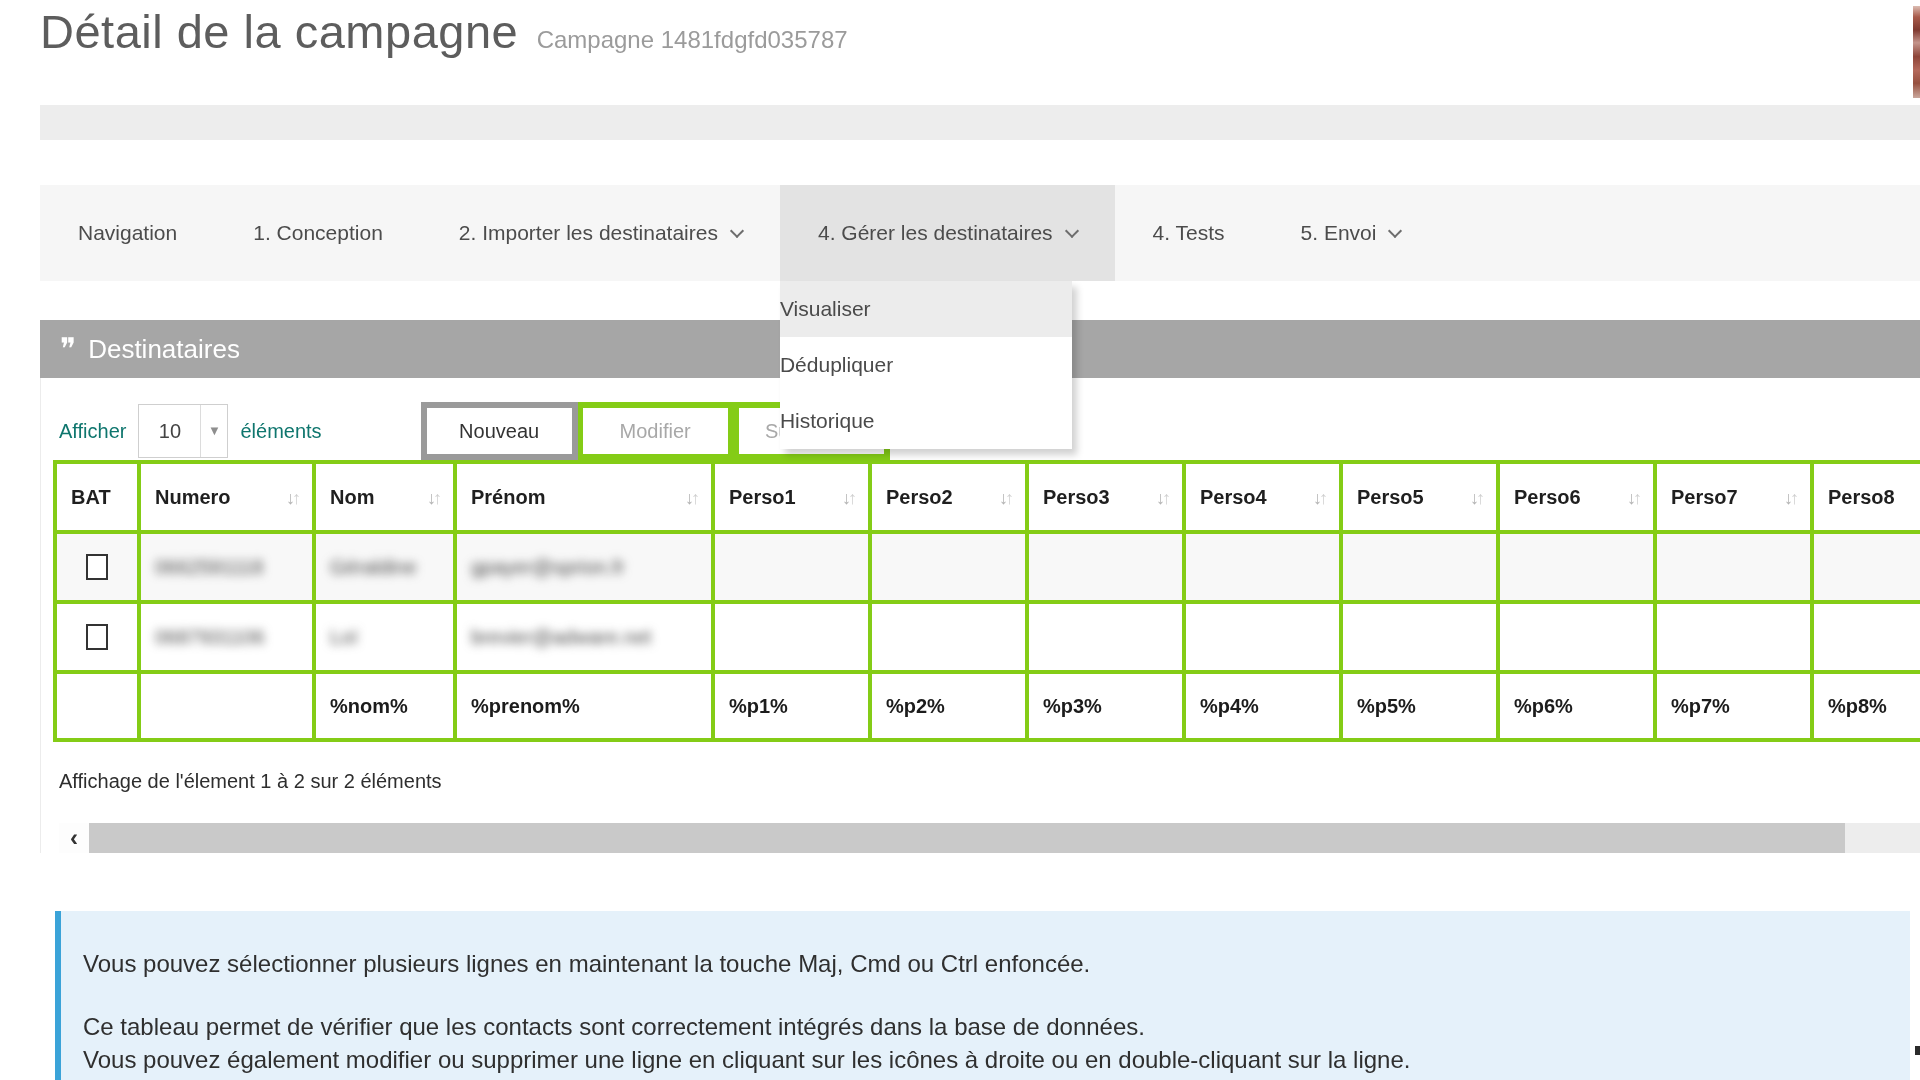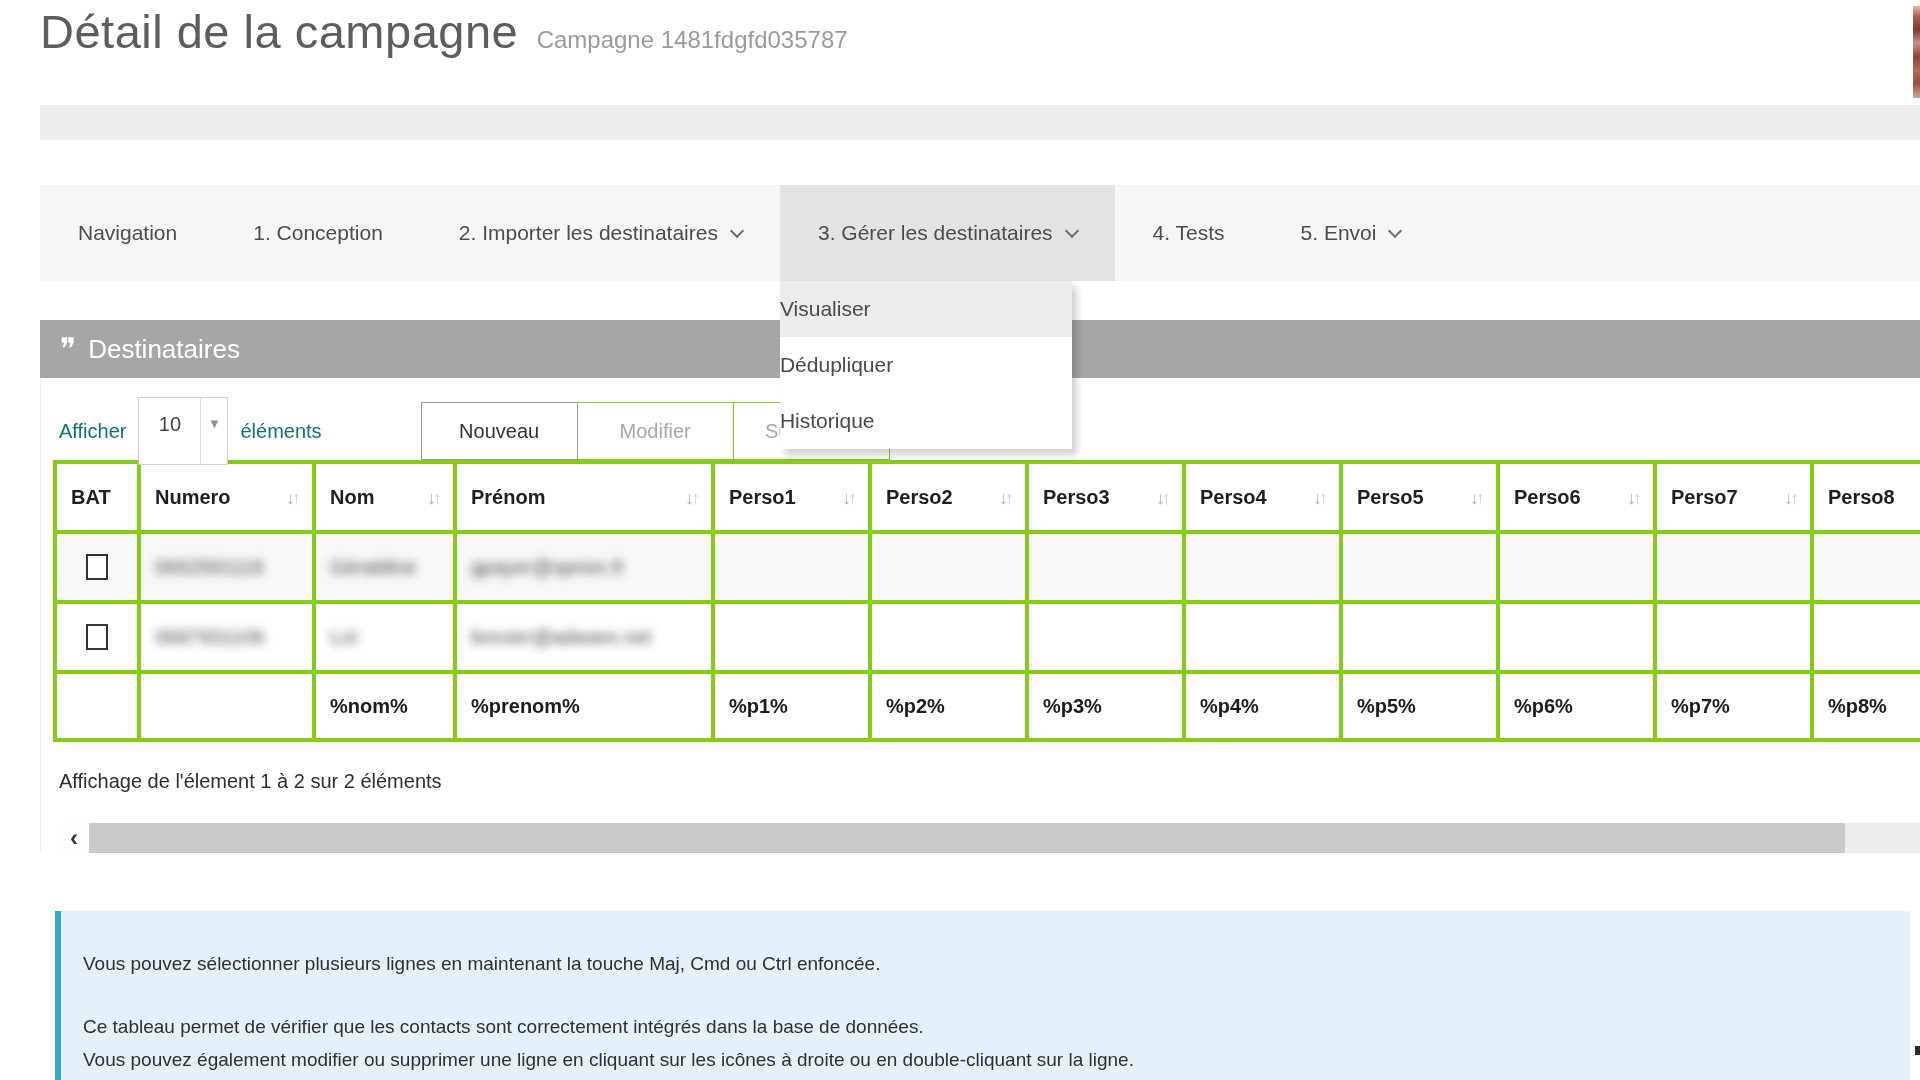--- a/index.html
+++ b/index.html
@@ -29,27 +29,27 @@
   
   .panel { position:absolute; left:40px; top:320px; width:1880px; }
   .panel-header { height:58px; background:#a6a6a6; color:#fff; display:flex; align-items:center;
                   padding-left:20px; font-size:26px; }
   .quote-icon { font-size:30px; margin-right:12px; line-height:58px; }
   .panel-body { background:#fff; border-left:1px solid #ececec; }
 
   
   .controls { display:flex; align-items:center; padding:24px 0 0 18px; height:82px; }
   .ctrl-label { font-size:20px; color:#0f766e; }
-  .size-select { display:inline-flex; width:90px; height:68px; border:1px solid #cfcfcf;
+  .size-select { display:inline-flex; width:90px; height:54px; border:1px solid #cfcfcf;
                  margin:0 12px; background:#fff; cursor:pointer; }
   .size-select .val { flex:1; text-align:center; line-height:52px; font-size:20px; color:#444; }
   .size-select .arr { width:27px; border-left:1px solid #dcdcdc; text-align:center; line-height:52px;
                       font-size:13px; color:#8e8e8e; }
   .btn-group { display:flex; margin-left:100px; }
-  .btn { min-width:157px; height:58px; background:#fff; border:1px solid #84cc16; margin-left:-1px;
+  .btn { min-width:157px; height:58px; background:#fff; border:6px solid #84cc16; margin-left:-1px;
          font-size:20px; color:#a8a8a8; font-family:inherit; cursor:pointer; }
   .btn.primary { border-color:#9a9a9a; color:#333; position:relative; z-index:2; }
 
   
   .table-wrap { margin:0 0 0 12px; width:1868px; overflow:hidden; }
   table { border-collapse:collapse; table-layout:fixed; width:1914px; background:#fff; }
   col.c-bat{width:84px} col.c-num{width:175px} col.c-nom{width:141px} col.c-pre{width:258px}
   col.c-p{width:157px}
   th, td { border:4px solid #84cc16; font-size:20px; padding:0 14px; overflow:hidden; white-space:nowrap; }
   th { height:70px; font-weight:bold; color:#1f1f1f; text-align:left; cursor:pointer; }
@@ -65,21 +65,21 @@
   .summary { margin:28px 0 0 18px; font-size:20px; color:#2e2e2e; }
   .h-scroll { display:flex; align-items:stretch; height:30px; margin:30px 0 0 18px; }
   .h-scroll .left-btn { width:30px; background:#fdfdfd; border:none; font-size:24px; font-weight:bold;
                         color:#333; line-height:28px; cursor:pointer; font-family:inherit; }
   .h-scroll .track { flex:1; background:#ededed; position:relative; }
   .h-scroll .thumb { position:absolute; left:0; top:0; height:100%; width:95.9%; background:#c9c9c9; cursor:pointer; }
 
   
   .info-box { position:absolute; left:55px; top:911px; width:1855px; height:169px;
               background:#e5f1fa; border-left:6px solid #3ba3d8; padding:36px 0 0 22px; }
-  .info-line { font-size:19px; color:#2f2f2f; line-height:33px; }
+  .info-line { font-size:24px; color:#2f2f2f; line-height:33px; }
   .info-line.first { margin-bottom:30px; }
 
   
   .edge-art { position:absolute; right:0; top:6px; width:7px; height:92px;
               background:linear-gradient(180deg,#dcbcb2 0%,#a85a4a 12%,#7e392f 26%,#c4948b 40%,
                          #8d4438 55%,#b4695b 70%,#96503f 84%,#caa79c 100%); }
   .edge-notch { position:absolute; right:0; top:1046px; width:5px; height:9px; background:#2b2b2b; }
 </style>
 </head>
 <body>
@@ -95,21 +95,21 @@
     <span>Navigation</span>
   </div>
   <div class="tab">
     <span>1. Conception</span>
   </div>
   <div class="tab">
     <span>2. Importer les destinataires</span>
     <span class="chev"></span>
   </div>
   <div class="tab active">
-    <span>3. Gérer les destinataires</span>
+    <span>4. Gérer les destinataires</span>
     <span class="chev"></span>
 
     <div class="menu">
       <div class="menu-item hovered">Visualiser</div>
       <div class="menu-item">Dédupliquer</div>
       <div class="menu-item">Historique</div>
     </div>
   </div>
   <div class="tab">
     <span>4. Tests</span>

